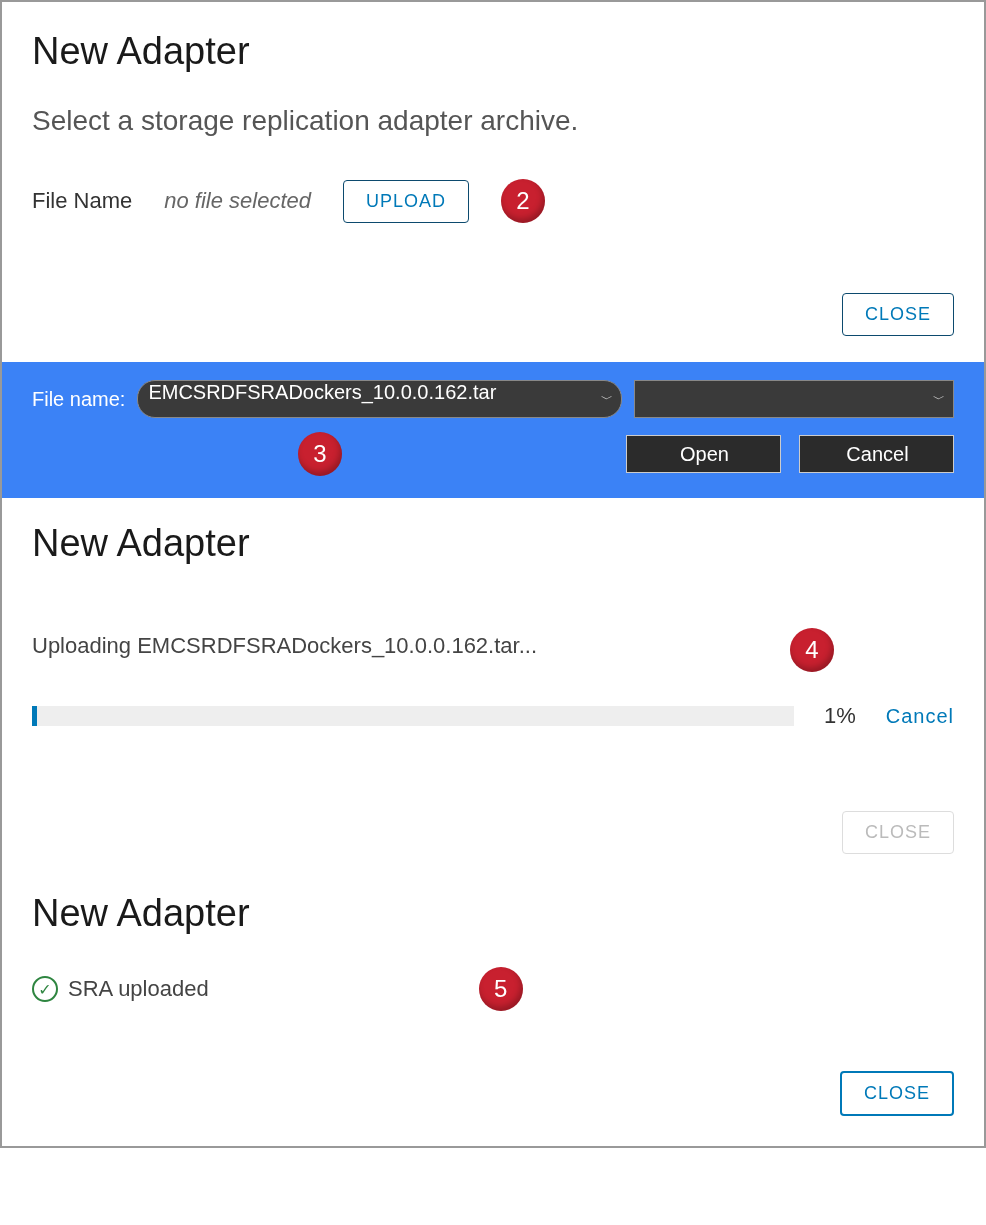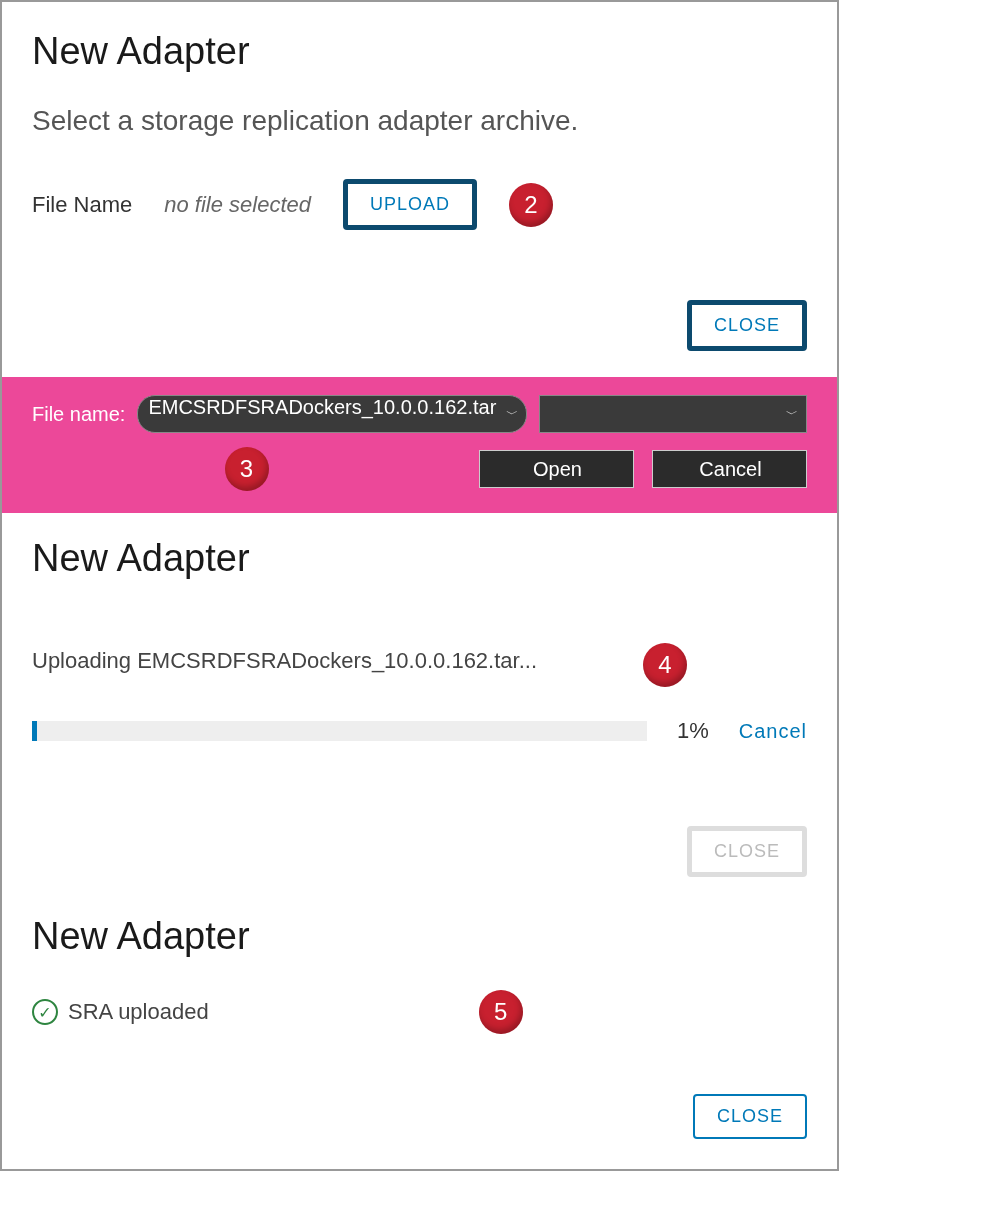--- a/index.html
+++ b/index.html
@@ -4,21 +4,21 @@
 <style>
   * { box-sizing: border-box; }
   body {
     margin: 0;
     font-family: "Segoe UI", "Helvetica Neue", Arial, sans-serif;
     background: #fff;
     width: 986px;
   }
   .frame {
     border: 2px solid #999;
-    width: 839px;
+    width: 986px;
   }
 
   
   .panel1 { padding: 28px 30px 10px; }
   .h1 {
     font-size: 38px;
     font-weight: 300;
     color: #1a1a1a;
     margin: 0 0 32px;
   }
@@ -32,21 +32,21 @@
     align-items: center;
     gap: 32px;
     margin-bottom: 60px;
   }
   .filelabel { font-size: 22px; color: #333; }
   .nofile    { font-size: 22px; color: #666; font-style: italic; }
   .btn {
     font-size: 18px;
     letter-spacing: 1px;
     padding: 10px 22px;
-    border: 5px solid #0c4a6e;
+    border: 1px solid #0c4a6e;
     background: #fff;
     color: #0079b8;
     text-transform: uppercase;
     cursor: pointer;
     border-radius: 4px;
   }
   .btn-disabled {
     color: #bbb;
     border-color: #ddd;
     cursor: default;
@@ -61,21 +61,21 @@
     color: #fff;
     font-size: 24px;
     display: inline-flex;
     align-items: center;
     justify-content: center;
     box-shadow: inset -2px -4px 6px rgba(0,0,0,.25);
   }
 
   
   .picker {
-    background: #ec4899;
+    background: #3b82f6;
     color: #fff;
     padding: 18px 30px 22px;
   }
   .picker-row1 {
     display: flex;
     align-items: center;
     gap: 12px;
     margin-bottom: 14px;
   }
   .picker-label { font-size: 20px; white-space: nowrap; }

